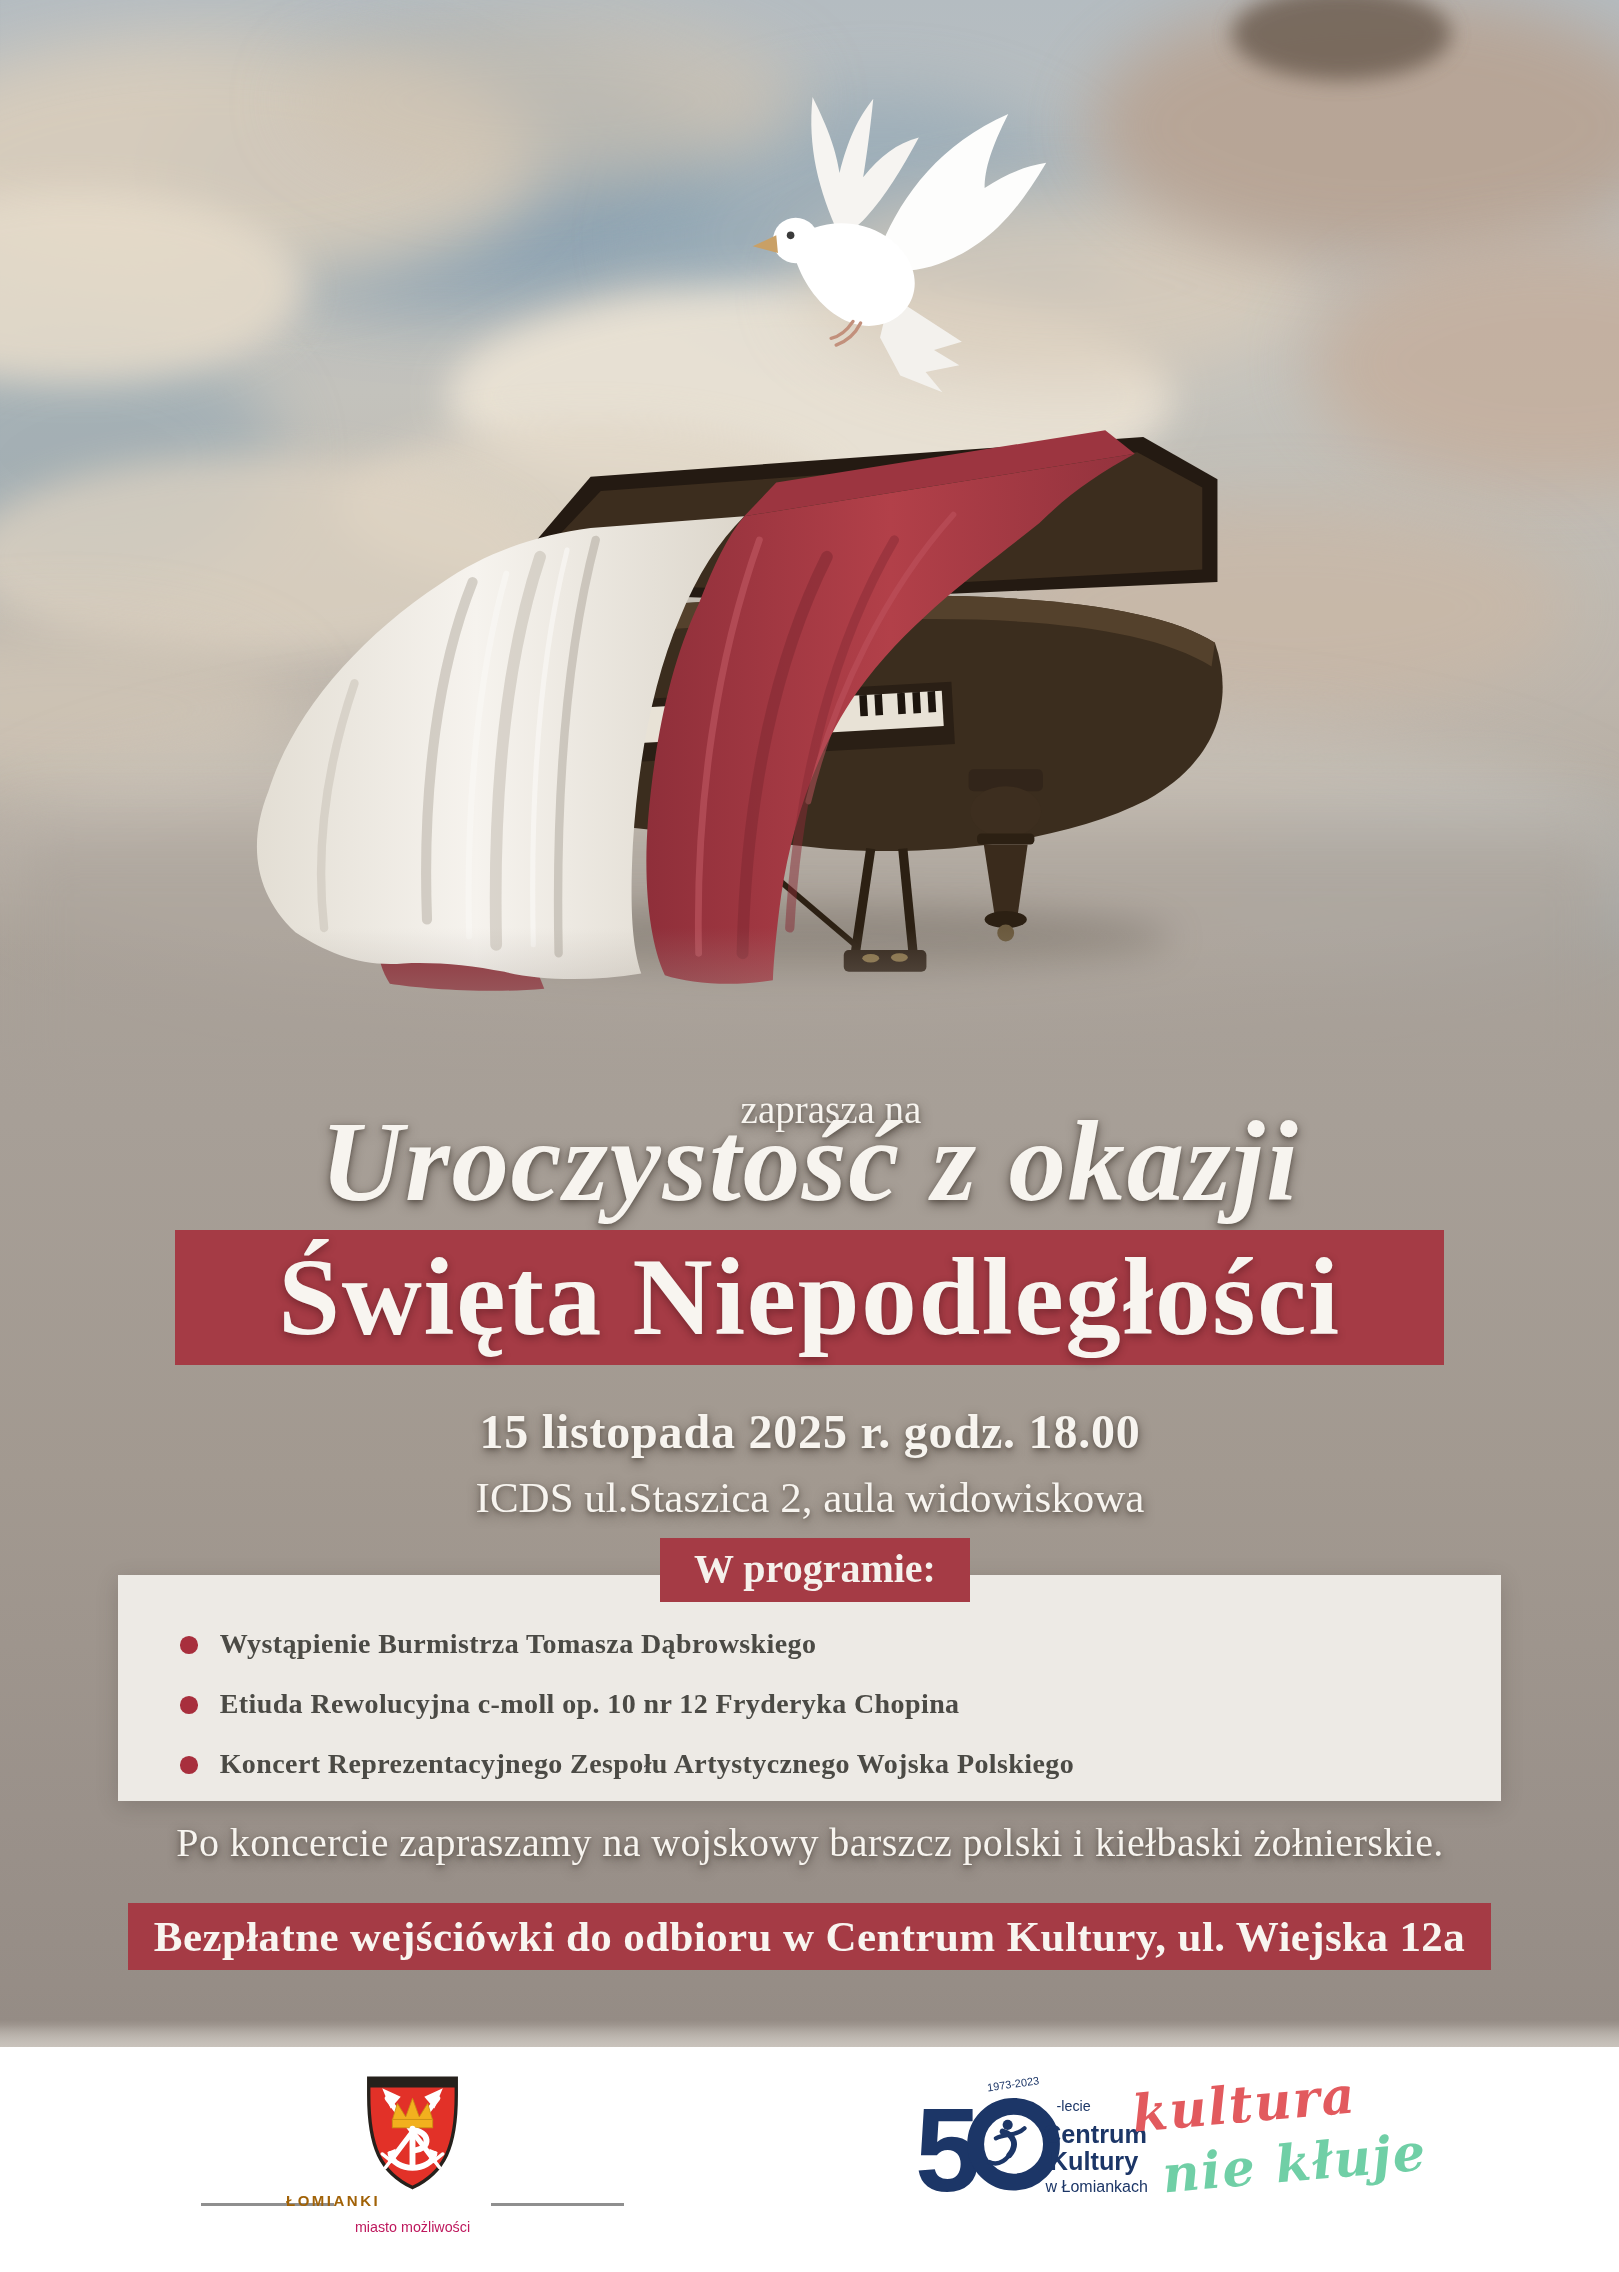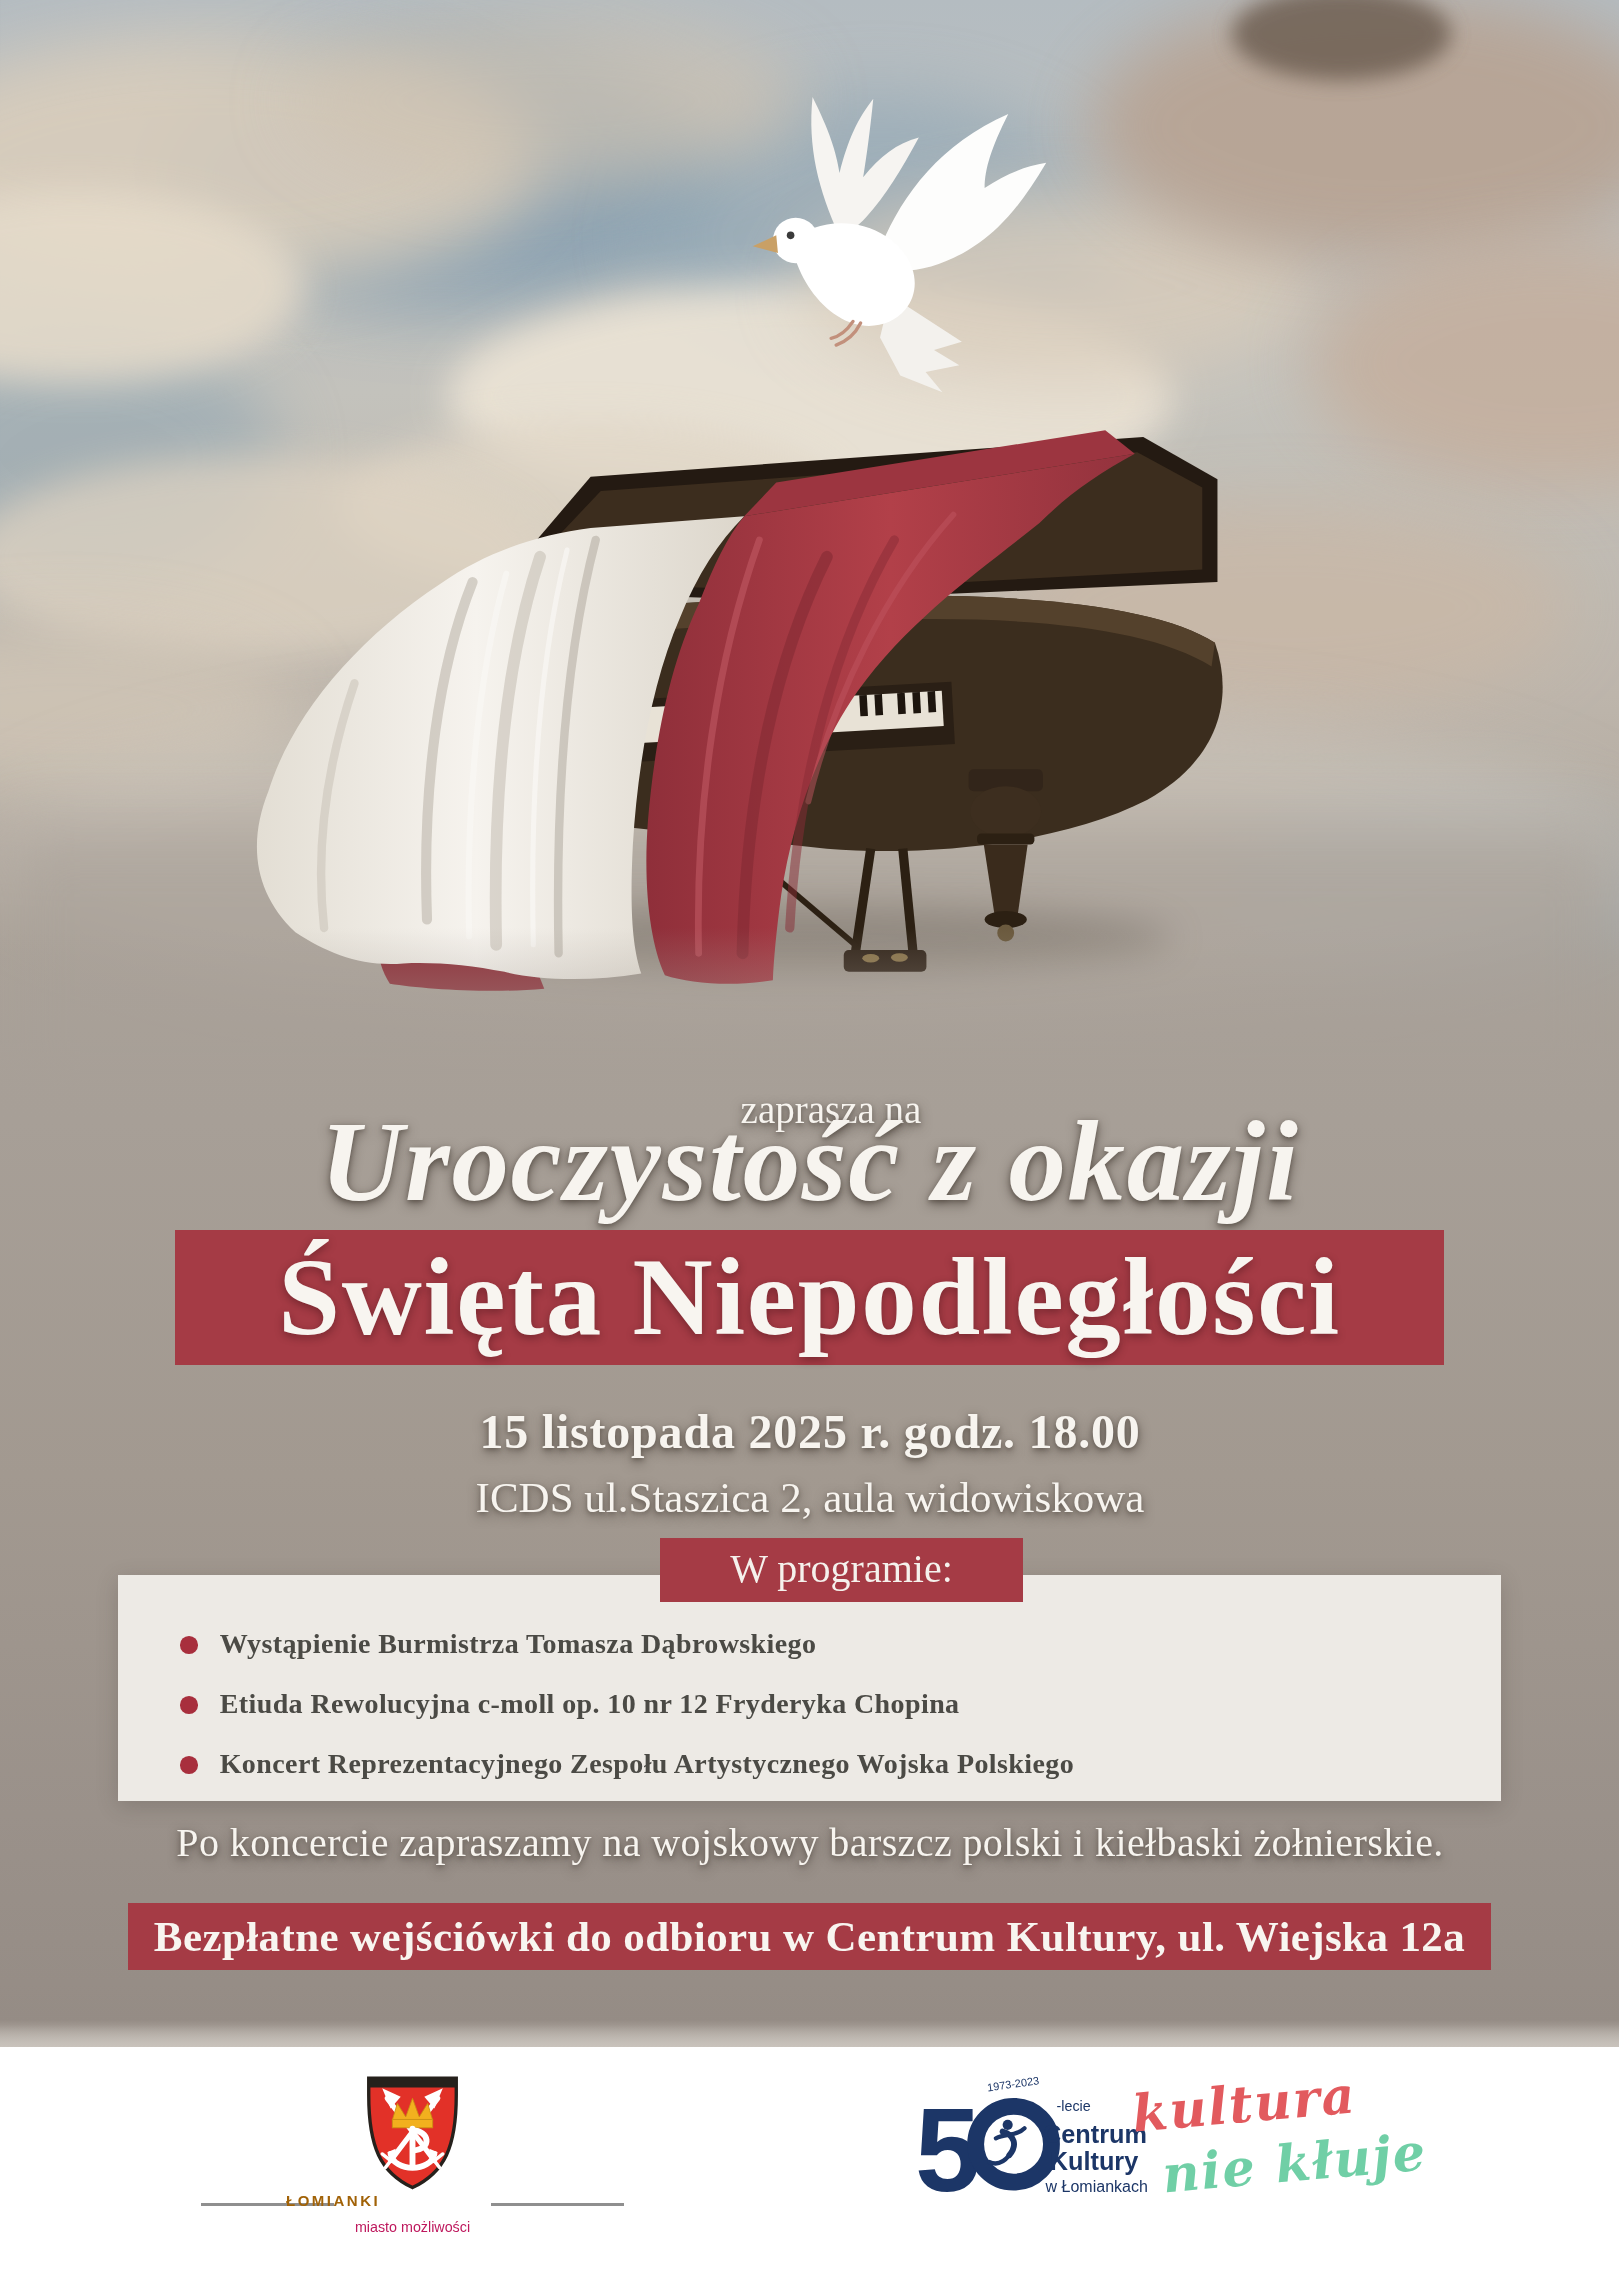--- a/index.html
+++ b/index.html
@@ -16,21 +16,21 @@
   .white-text{color:#f7f4ef;}
   .soft-shadow{text-shadow:0 4.2px 11.8px rgba(45,36,30,.55),0 1.7px 4.2px rgba(45,36,30,.35);}
   .intro1{top:1017px;font-size:51px;letter-spacing:0.8px;}
   .intro2{top:1087px;font-size:39px;margin-left:21px;}
   .title1{top:1102px;font-size:115px;font-weight:bold;letter-spacing:1.7px;line-height:1.05;font-style:italic;}
   .banner{position:absolute;background:#a53b45;}
   .banner1{left:175px;top:1230px;width:1269px;height:135px;text-align:center;}
   .banner1 .t{font-size:111px;font-weight:bold;line-height:133px;letter-spacing:1.7px;color:#f8f5f0;text-shadow:0 3.4px 8.4px rgba(60,15,20,.45);}
   .dateline{top:1404px;font-size:48px;font-weight:bold;letter-spacing:0.8px;}
   .venueline{top:1473px;font-size:43px;}
-  .prog-badge{left:660px;top:1538px;width:363px;height:64px;text-align:center;z-index:3;}
+  .prog-badge{left:660px;top:1538px;width:310px;height:64px;text-align:center;z-index:3;font-weight:bold;}
   .prog-badge .t{font-size:40px;line-height:62px;color:#f5f1ec;}
   .prog-box{position:absolute;left:118px;top:1575px;width:1383px;height:226px;background:#edeae5;box-shadow:0 5px 20px rgba(60,52,46,.22);z-index:2;box-sizing:border-box;padding:39px 34px 0 62px;}
   .prog-list{list-style:none;margin:0;padding:0;}
   .prog-list li{display:flex;align-items:center;height:60px;font-size:28px;font-weight:bold;color:#4b4a45;letter-spacing:0.4px;}
   .bullet{flex:0 0 auto;width:17.7px;height:17.7px;border-radius:50%;background:#a82f3d;margin-right:22px;margin-top:1.7px;}
   .afternote{top:1819px;font-size:40px;letter-spacing:0.4px;}
   .banner2{left:128px;top:1903px;width:1363px;height:67px;text-align:center;}
   .banner2 .t{font-size:43px;font-weight:bold;line-height:67px;letter-spacing:0.4px;color:#f8f5f0;}
   .footer-fade{position:absolute;left:0;top:2020px;width:100%;height:28px;background:linear-gradient(180deg,rgba(200,194,187,0),#c9c3bc);}
   .footer{position:absolute;left:0;top:2047px;width:100%;height:225px;background:#ffffff;font-family:"Liberation Sans","DejaVu Sans",sans-serif;}

